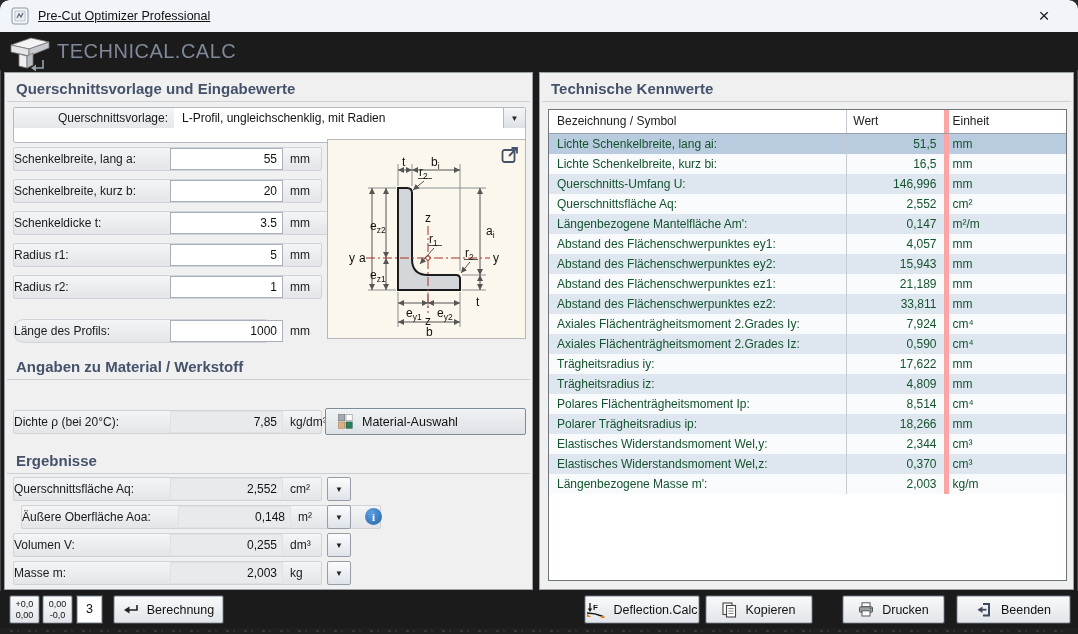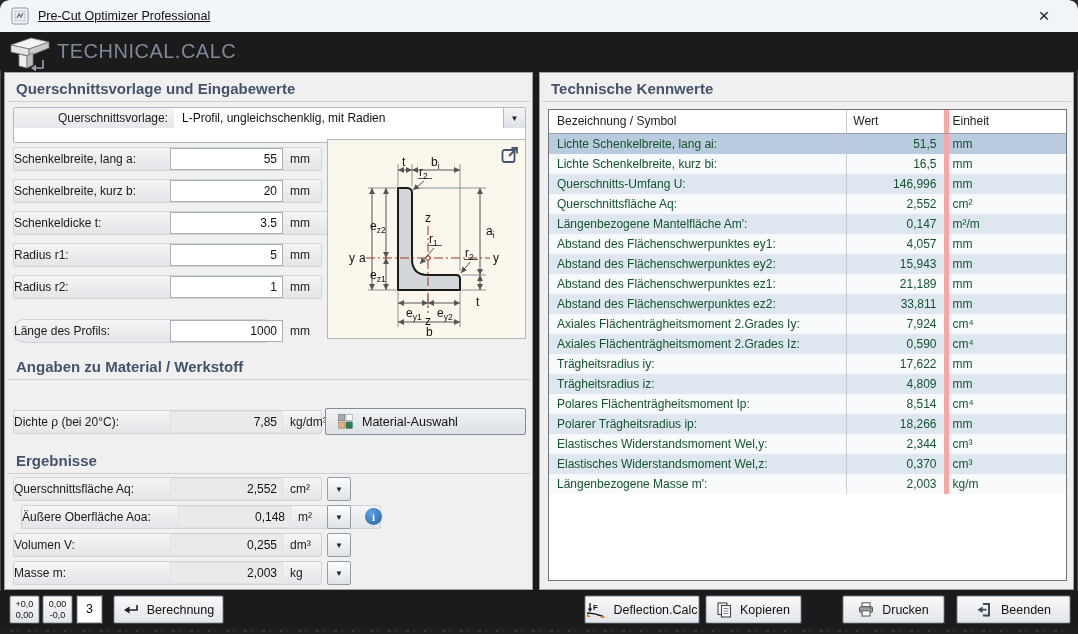--- a/index.html
+++ b/index.html
@@ -460,21 +460,21 @@
       <svg width="19" height="16" viewBox="0 0 19 16">
         <line x1="4" y1="1" x2="4" y2="8" stroke="#111" stroke-width="1.3"></line>
         <polygon points="4,10 1.8,6.5 6.2,6.5" fill="#111"></polygon>
         <text x="7" y="8" font-size="8" font-weight="bold" fill="#111" font-family="Liberation Sans,sans-serif">F</text>
         <path d="M1,11 Q9,11 17,14.5" fill="none" stroke="#111" stroke-width="1.5"></path>
         <polygon points="1,11.5 1,15 5,15" fill="#e8820c"></polygon>
         <rect x="15" y="14" width="3.5" height="2" fill="#e8820c"></rect>
       </svg>
       <span>Deflection.Calc</span>
     </div>
-    <div class="fbtn" style="left:706px;width:95px;">
+    <div class="fbtn" style="left:706px;width:106px;">
       <svg width="15" height="16" viewBox="0 0 15 16">
         <rect x="1" y="1" width="9" height="11.5" fill="#fff" stroke="#444" stroke-width="1.1"></rect>
         <rect x="4.5" y="3.5" width="9" height="11.5" fill="#fff" stroke="#444" stroke-width="1.1"></rect>
         <line x1="6.5" y1="6.5" x2="11.5" y2="6.5" stroke="#777" stroke-width=".9"></line>
         <line x1="6.5" y1="9" x2="11.5" y2="9" stroke="#777" stroke-width=".9"></line>
         <line x1="6.5" y1="11.5" x2="11.5" y2="11.5" stroke="#777" stroke-width=".9"></line>
       </svg>
       <span>Kopieren</span>
     </div>
     <div class="fbtn" style="left:843px;width:101px;">

